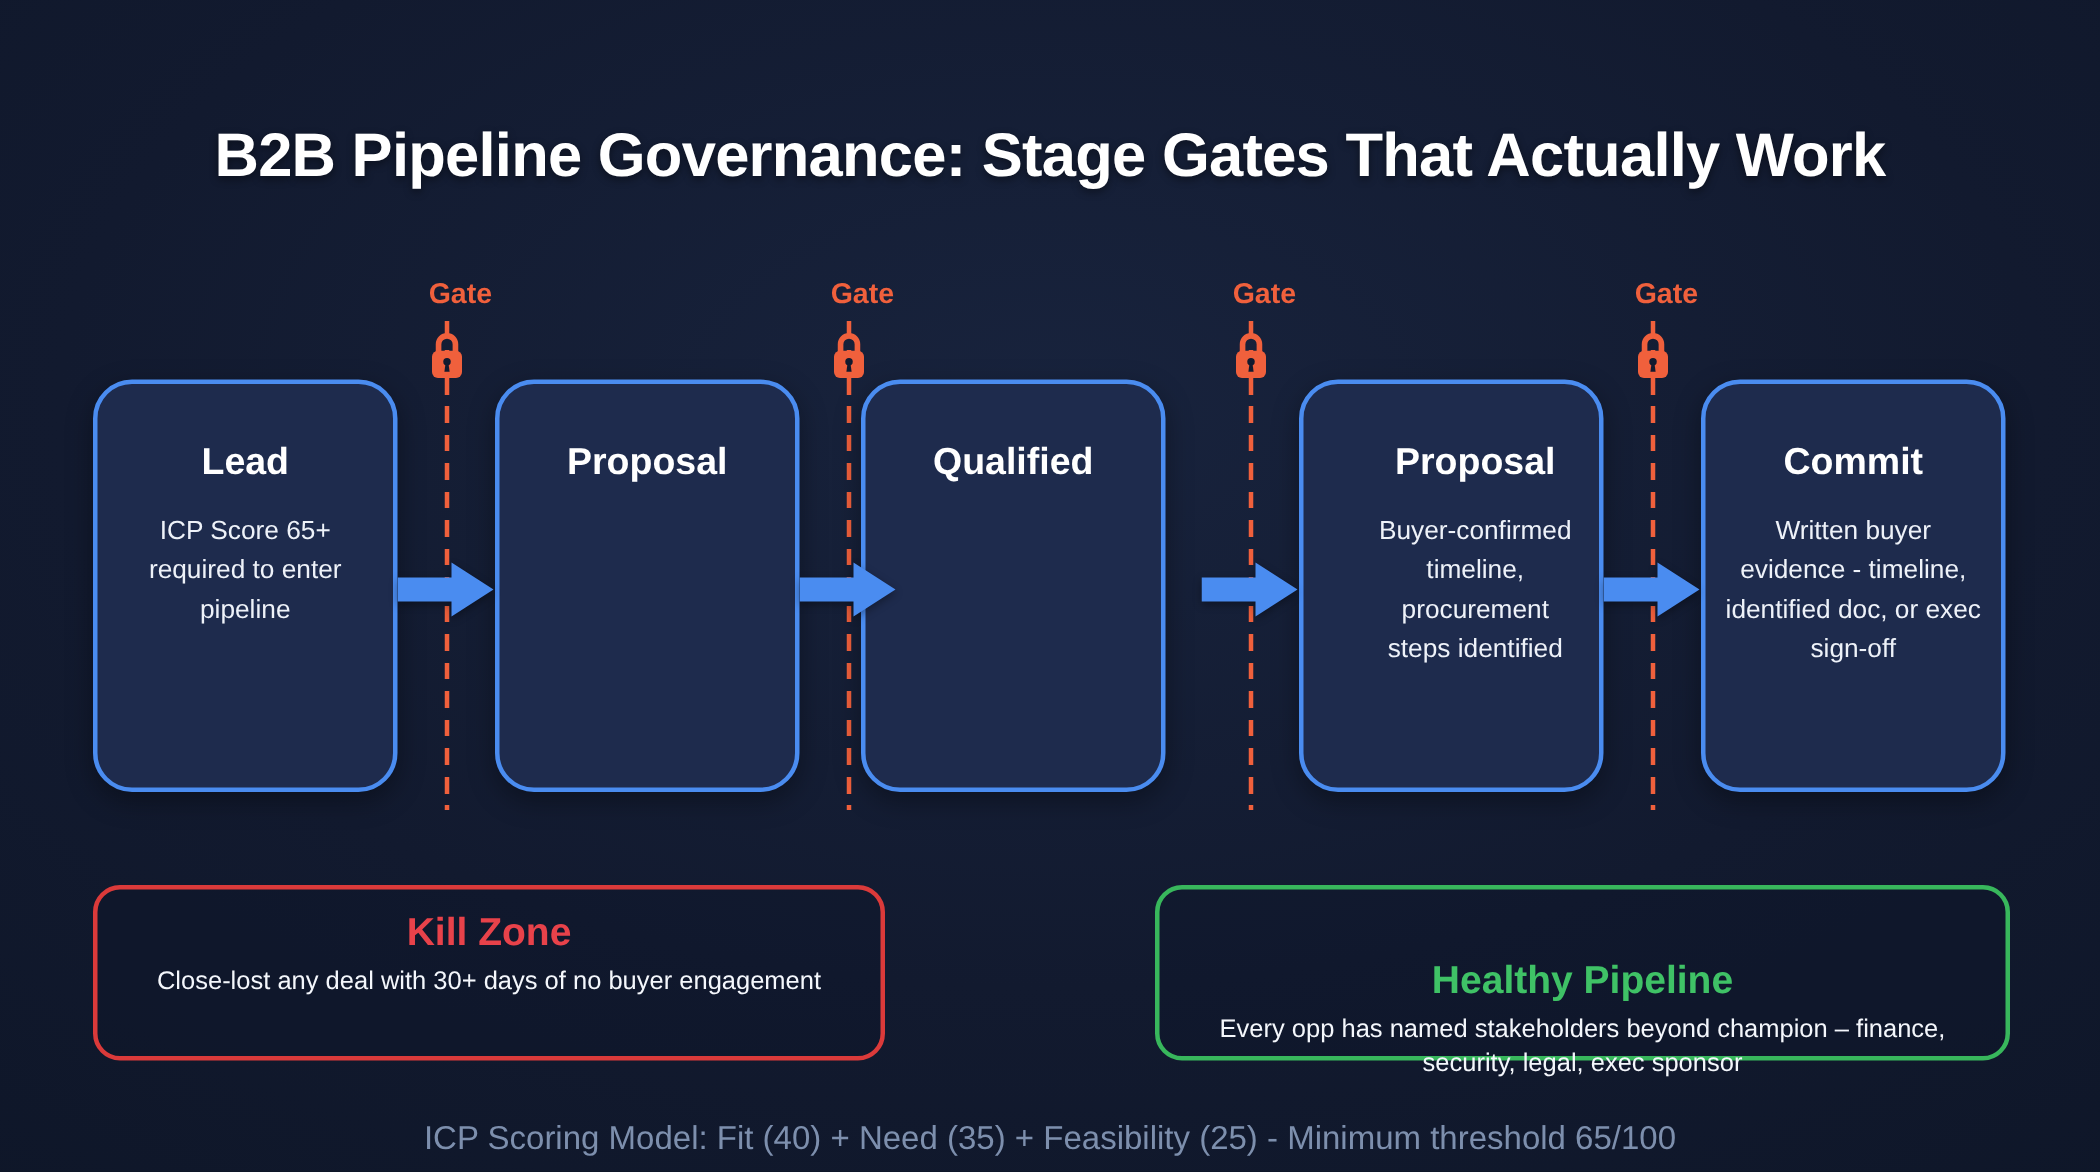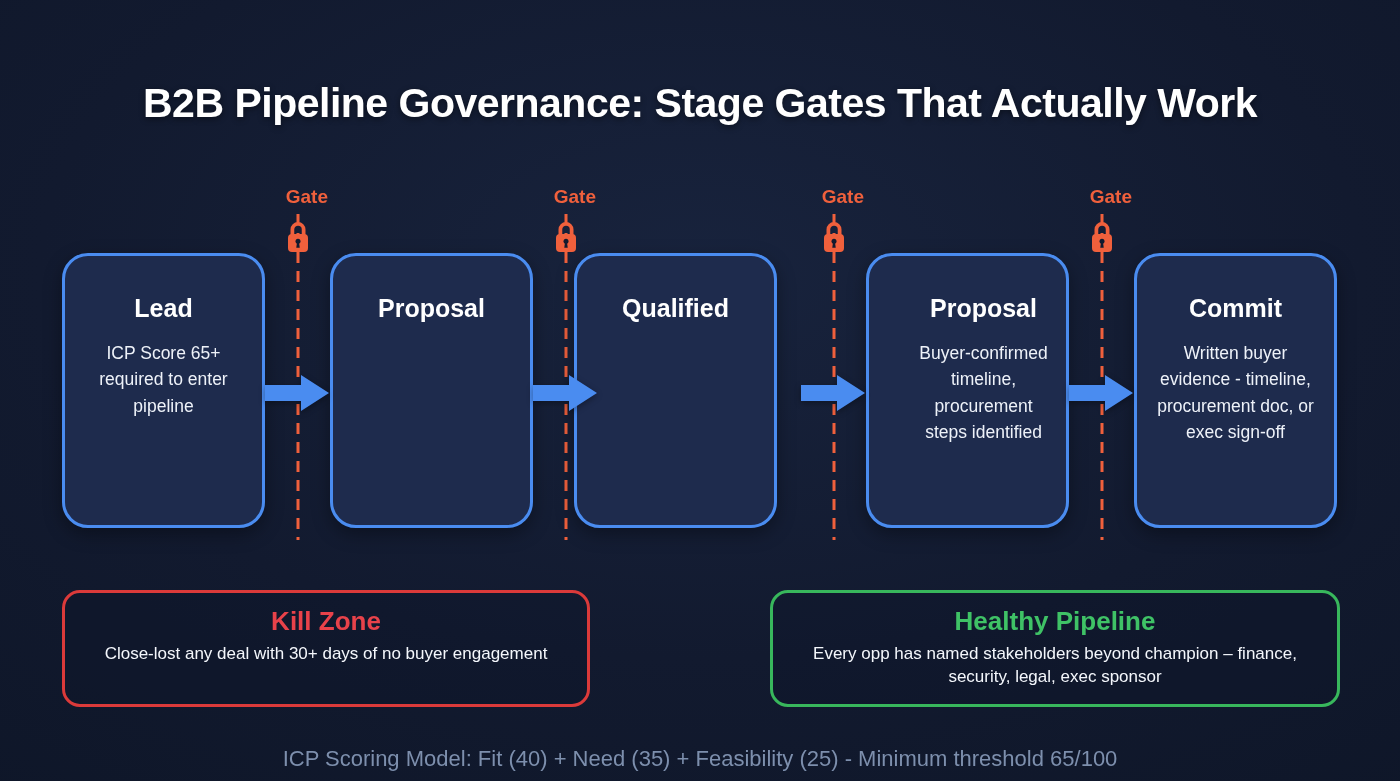--- a/index.html
+++ b/index.html
@@ -79,21 +79,21 @@
     position:absolute;top:590px;height:117px;
     border-radius:18px;
     padding:13px 39px;
     text-align:center;
     background:rgba(13,20,38,.25);
   }
   .callout-kill{left:62px;width:528px;border:3px solid var(--kill);}
   .callout-healthy{left:770px;width:570px;border:3px solid var(--healthy);}
   .callout-title{font-size:26px;font-weight:800;margin-bottom:6px;}
   .callout-kill .callout-title{color:#e8424a;}
-  .callout-healthy .callout-title{color:#3fc266;}
+  .callout-healthy .callout-title{color:#3fc266;margin-top:32px;}
   .callout-desc{font-size:17px;line-height:1.35;color:#f4f7fc;}
 
   .footer-note{
     position:absolute;top:746px;left:0;width:100%;
     text-align:center;font-size:22px;color:var(--muted);
   }
 </style>
 </head>
 <body>
 
@@ -151,21 +151,21 @@
   </div>
   <div class="stage stage-3">
     <div class="stage-title">Qualified</div>
   </div>
   <div class="stage stage-4">
     <div class="stage-title">Proposal</div>
     <div class="stage-desc">Buyer-confirmed timeline, procurement steps identified</div>
   </div>
   <div class="stage stage-5">
     <div class="stage-title">Commit</div>
-    <div class="stage-desc">Written buyer evidence - timeline, procurement doc, or exec sign-off</div>
+    <div class="stage-desc">Written buyer evidence - timeline, identified doc, or exec sign-off</div>
   </div>
 
   <svg class="arrow arrow-1" viewBox="0 0 66 42">
     <polygon points="0,13 36,13 36,3 64,21 36,39 36,29 0,29" fill="#4a8cf0"></polygon>
   </svg>
   <svg class="arrow arrow-2" viewBox="0 0 66 42">
     <polygon points="0,13 36,13 36,3 64,21 36,39 36,29 0,29" fill="#4a8cf0"></polygon>
   </svg>
   <svg class="arrow arrow-3" viewBox="0 0 66 42">
     <polygon points="0,13 36,13 36,3 64,21 36,39 36,29 0,29" fill="#4a8cf0"></polygon>

